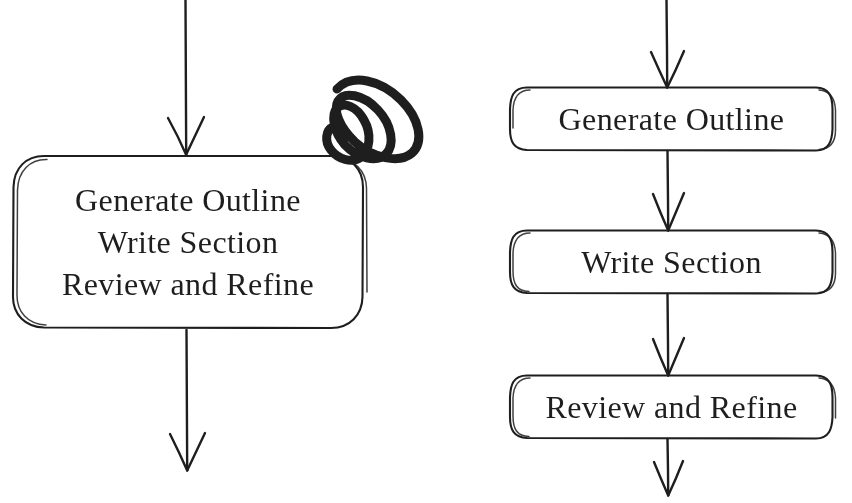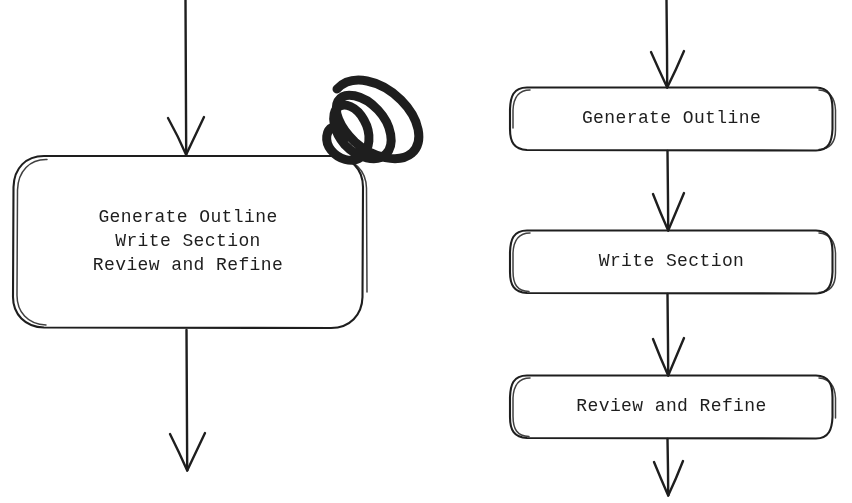--- a/index.html
+++ b/index.html
@@ -26,22 +26,22 @@
     height: 503px;
     overflow: visible;
   }
   .node-label {
     position: absolute;
     display: flex;
     flex-direction: column;
     justify-content: center;
     text-align: center;
     color: #1e1e1e;
-    font-family: Liberation Mono, monospace;
-    font-size: 18px;
+    font-family: Liberation Serif, serif;
+    font-size: 32px;
     line-height: 1.32;
     letter-spacing: 0.4px;
     pointer-events: none;
     white-space: nowrap;
   }
   .node-label .line {
     display: block;
   }
   .sketch-stroke {
     fill: none;

